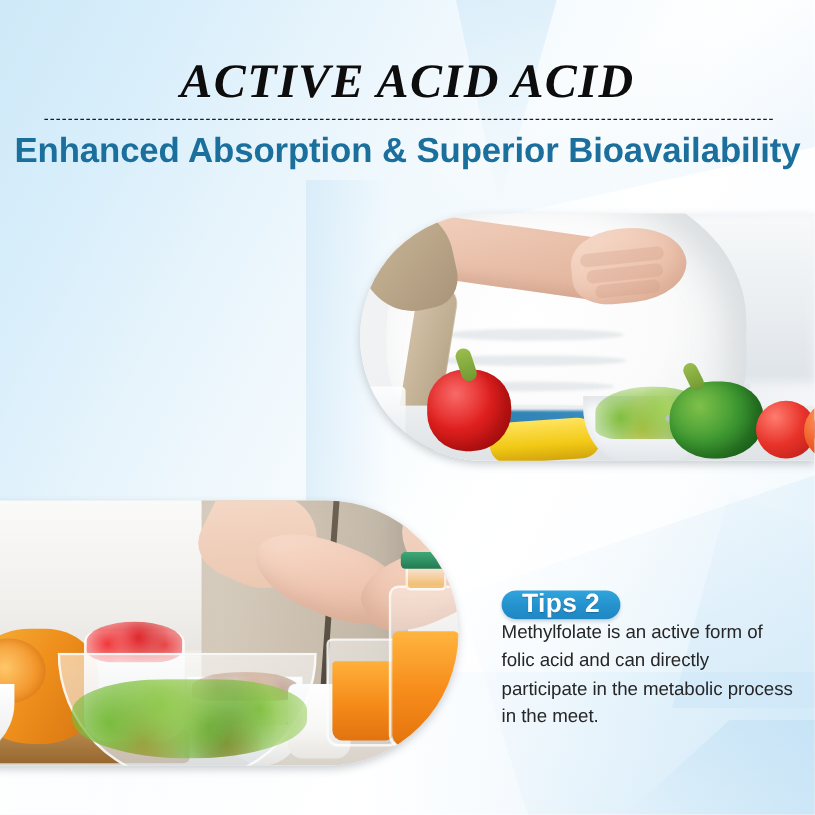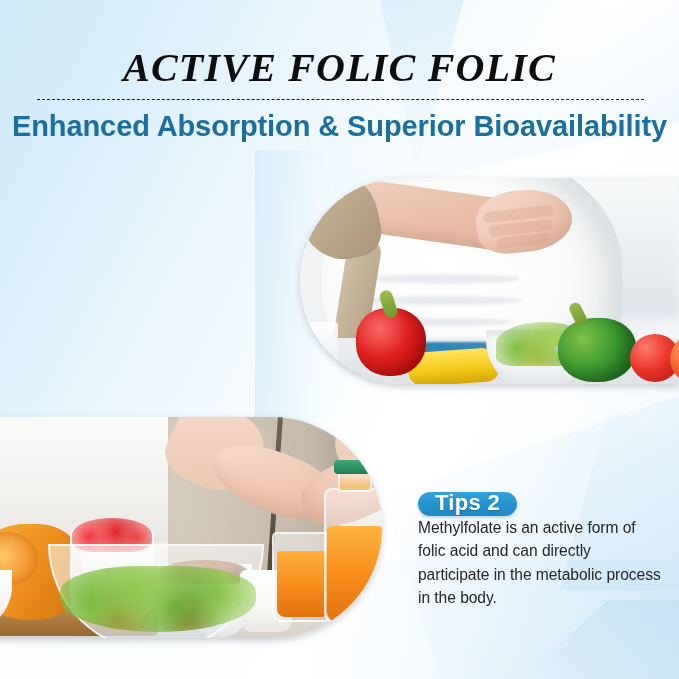--- a/index.html
+++ b/index.html
@@ -431,21 +431,21 @@
 <div id="canvas">
 
   <div class="facet f1"></div>
   <div class="facet f2"></div>
   <div class="facet f6"></div>
   <div class="facet f3"></div>
   <div class="facet f4"></div>
   <div class="facet f5"></div>
   <div class="facet f7"></div>
 
-  <div class="title">ACTIVE FOLIC FOLIC</div>
+  <div class="title">ACTIVE ACID ACID</div>
   <div class="divider"></div>
   <div class="subtitle">Enhanced Absorption &amp; Superior Bioavailability</div>
 
   <div class="photo" id="photo-1">
     <div class="scene p1-bg">
       <div class="p1-window"></div>
       <div class="p1-torso"></div>
       <div class="p1-fold" style="top:96px;left:70px;width:150px;height:10px;"></div>
       <div class="p1-fold" style="top:118px;left:62px;width:160px;height:9px;"></div>
       <div class="p1-fold" style="top:140px;left:72px;width:140px;height:8px;"></div>
@@ -501,15 +501,15 @@
       <div class="p2-juice-glass"></div>
       <div class="p2-bottle"></div>
       <div class="p2-bottle-juice"></div>
       <div class="p2-bottle-neck"></div>
       <div class="p2-bottle-cap"></div>
     </div>
   </div>
 
 
   <div class="badge" id="badge-2">Tips 2</div>
-  <div class="tip-body" id="tip-2-body">Methylfolate is an active form of folic acid and can directly participate in the metabolic process in the body.</div>
+  <div class="tip-body" id="tip-2-body">Methylfolate is an active form of folic acid and can directly participate in the metabolic process in the meet.</div>
 
 </div>
 
 </body></html>

